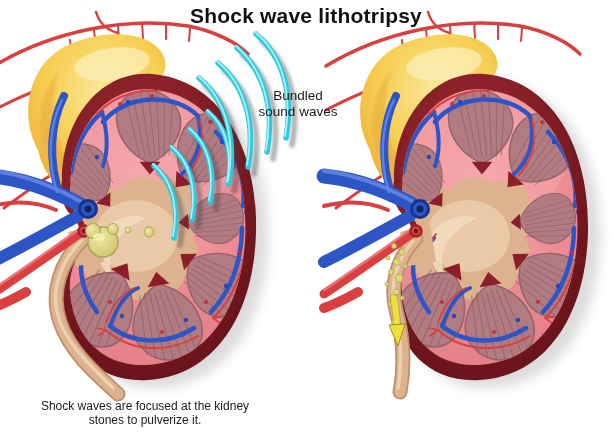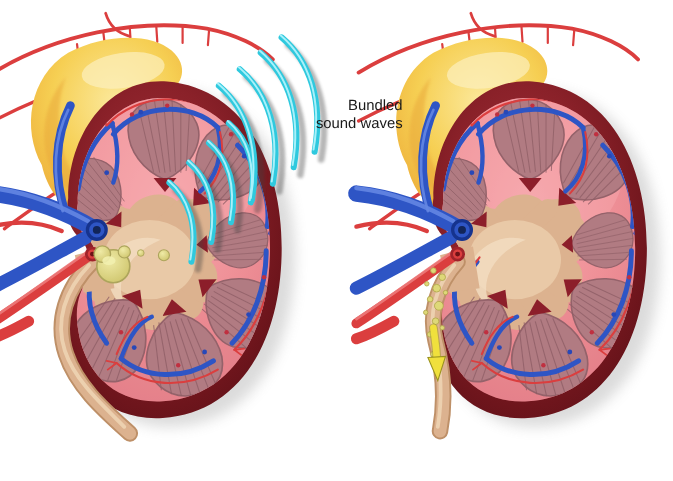--- a/index.html
+++ b/index.html
@@ -8,21 +8,21 @@
     --sound-wave:#2FC9DE; --stone:#DED878; --arrow:#F0E03C;
   }
   *{margin:0;padding:0;box-sizing:border-box;}
   body{font-family:"Liberation Sans",sans-serif;background:var(--background);}
   #canvas{position:relative;width:612px;height:437px;background:var(--background);overflow:hidden;}
   #title{position:absolute;top:4px;left:0;width:612px;text-align:center;
          font-size:21px;font-weight:bold;color:var(--title-text);letter-spacing:.2px;}
   .panel{position:absolute;top:0;height:437px;width:310px;}
   #panel-left{left:0;}
   #panel-right{left:302px;}
-  #wave-label{position:absolute;top:88px;left:230px;width:136px;text-align:right;
+  #wave-label{position:absolute;top:88px;left:230px;width:136px;text-align:center;
               font-size:13.5px;line-height:1.2;color:var(--caption-text);white-space:pre-line;}
   .caption{position:absolute;top:399px;text-align:center;font-size:12px;line-height:1.18;
            color:var(--caption-text);white-space:pre-line;}
   #caption-left{left:0;width:290px;}
   #caption-right{left:315px;width:297px;}
   .artery{stroke:var(--artery);}
   .vein{stroke:var(--vein);} .vein-fill{fill:var(--vein);}
   .pelvis-fill{fill:var(--pelvis);} .pelvis-stroke{stroke:var(--pelvis);}
   .pyr-fill{fill:var(--pyramid);}
   .wave{stroke:var(--sound-wave);}
@@ -191,20 +191,21 @@
           <path class="artery" d="M-8,206 C16,200 38,202 56,210" stroke-width="4"></path>
           <path class="artery" d="M-8,294 C28,270 56,250 82,232" stroke-width="9"></path>
           <path d="M-8,290 C26,267 52,248 78,230" stroke="#EC7A7A" stroke-width="2.5" opacity=".9"></path>
           <circle cx="84" cy="231" r="5.5" fill="var(--artery)" stroke="#A1232A" stroke-width="2.5"></circle>
           <circle cx="84" cy="231" r="2.2" fill="#6E1216" stroke="none"></circle>
         </g>
       </g>
     </defs>
   </svg>
 
+  <div id="title">Shock wave lithotripsy</div>
 
   <svg class="panel" id="panel-left" viewBox="0 0 310 437">
     <use href="#kidneyCore"></use>
     <g fill="none" stroke-linecap="round">
       <path d="M84,238 C60,262 50,292 60,322 C70,352 96,374 118,394" stroke="#BE9068" stroke-width="15"></path>
       <path d="M84,238 C60,262 50,292 60,322 C70,352 96,374 118,394" class="pelvis-stroke" stroke-width="11.5"></path>
       <path d="M81,241 C59,264 50,292 59,319 C68,346 93,368 113,388" stroke="#F0D7B6" stroke-width="3.5" opacity=".8"></path>
     </g>
     <use href="#hilumVessels"></use>
     <g>
@@ -276,13 +277,15 @@
       <g>
         <path d="M62,298 C64,312 65,320 65,326" fill="none" stroke="#9A931F" stroke-width="8" stroke-linecap="round" opacity=".5"></path>
         <path d="M62,298 C64,312 65,320 65,326" fill="none" stroke="var(--arrow)" stroke-width="6" stroke-linecap="round"></path>
         <path class="arrow-fill" d="M57,325 L73,324 L66,346 Z" stroke="#9A931F" stroke-width="1"></path>
       </g>
     </g>
   </svg>
 
   <div id="wave-label">Bundled
 sound waves</div>
+  <div class="caption" id="caption-left">Shock waves are focused at the kidney
+stones to pulverize it.</div>
 </div>
 
 </body></html>

